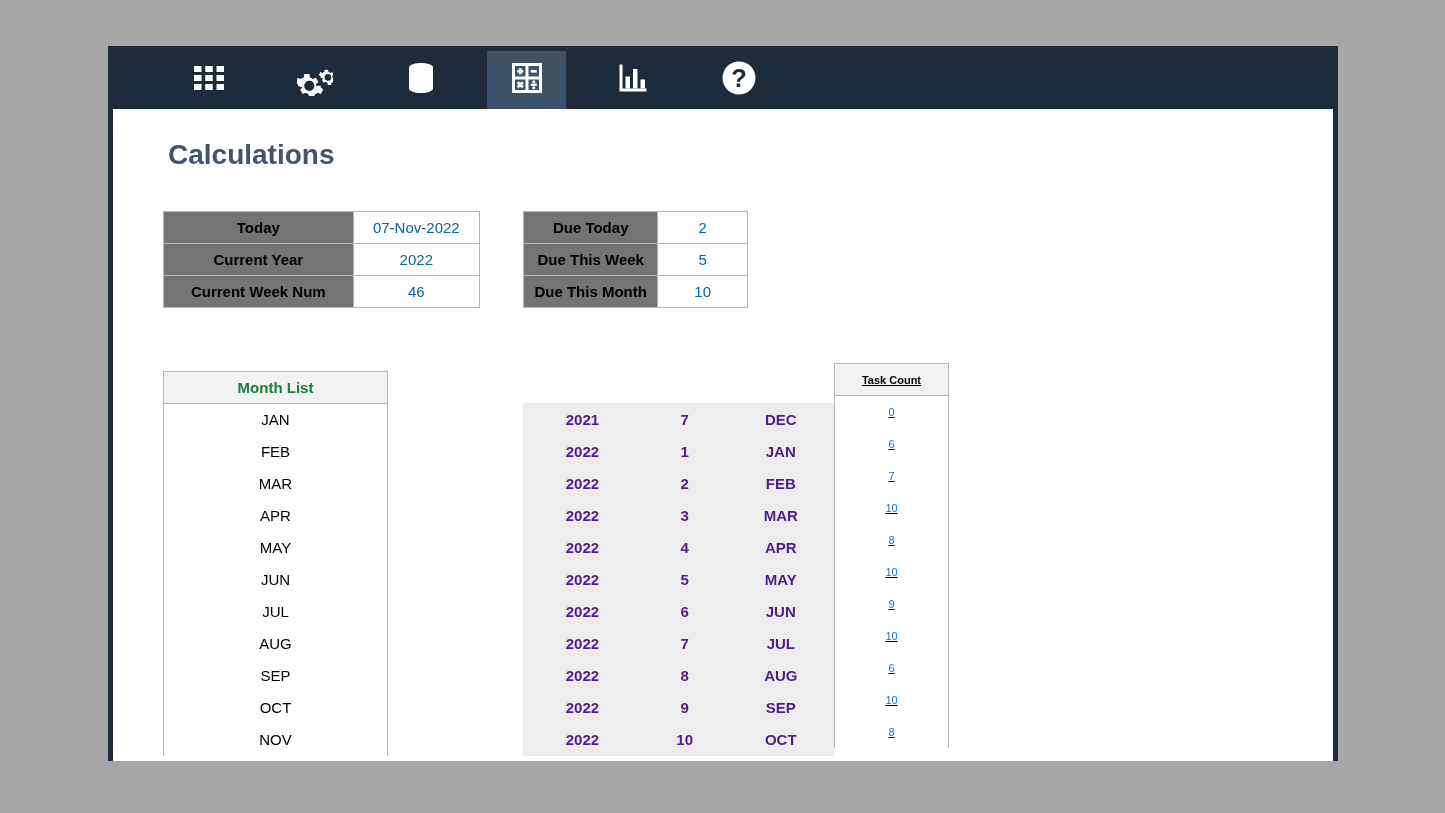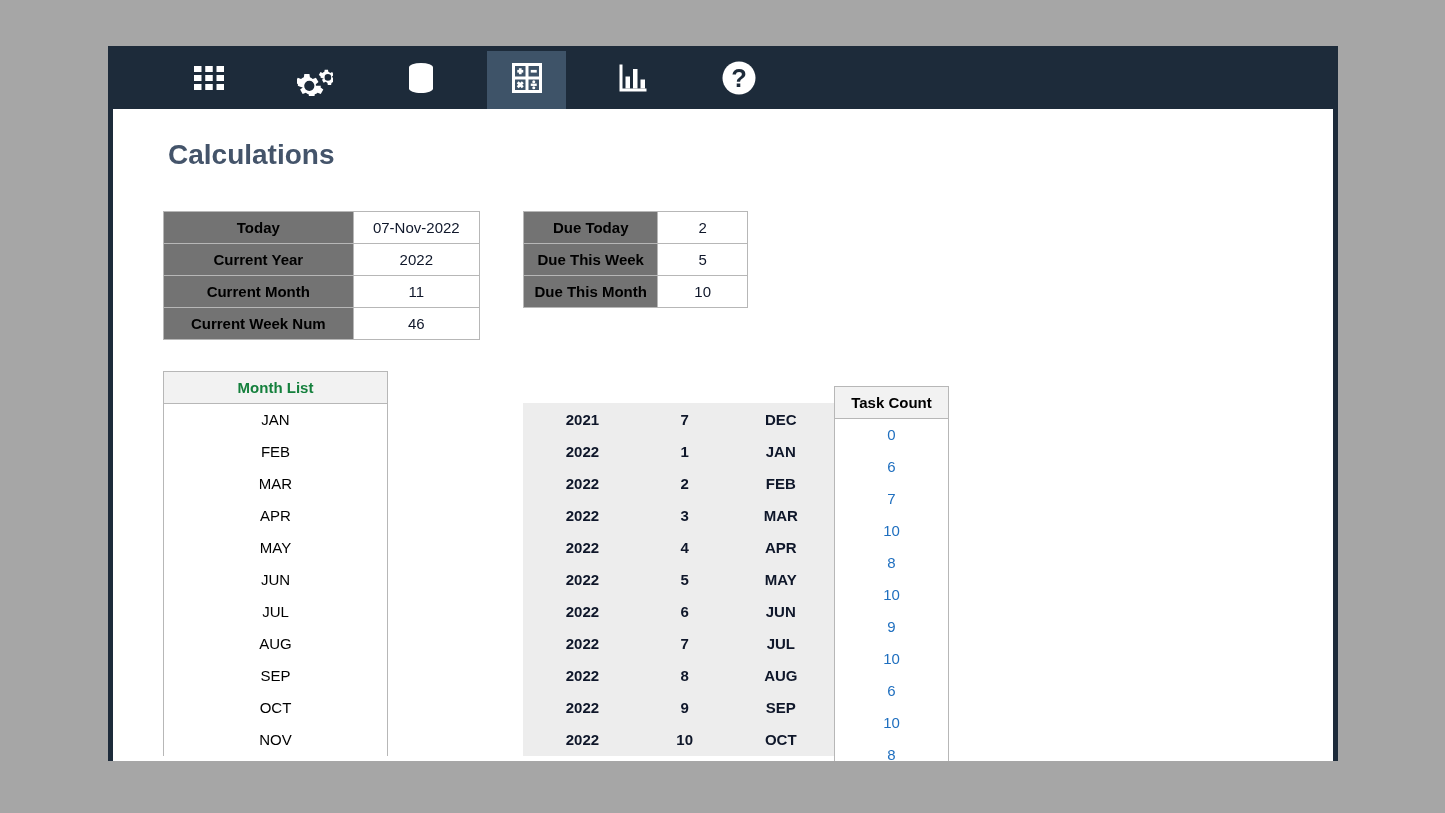--- a/index.html
+++ b/index.html
@@ -60,21 +60,21 @@
     border: 1px solid #b7b7b7;
     height: 32px;
     text-align: center;
     vertical-align: middle;
   }
   .metrics1 td:first-child, .metrics2 td:first-child {
     background: #737373; font-weight: 700; color: #000;
     width: 60%;
   }
   .metrics1 td:last-child, .metrics2 td:last-child {
-    color: #0f172a; font-weight: 400;
+    color: #0369a1; font-weight: 400;
     width: 40%;
   }
 
   
   .month-list {
     position: absolute;
     left: 50px; top: 262px;
     width: 225px;
     border-collapse: collapse;
     font-size: 15px;
@@ -97,33 +97,34 @@
     width: 311px;
     border-collapse: collapse;
     font-size: 15px;
   }
   .year-month-block td {
     border: 1px solid #ededed;
     background: #ededed;
     height: 32px;
     text-align: center;
     font-weight: 700;
-    color: #0f172a;
+    color: #4c1d95;
   }
   .year-month-block td:nth-child(1){ width:38%; }
   .year-month-block td:nth-child(2){ width:28%; }
   .year-month-block td:nth-child(3){ width:34%;text-align:center; }
 
   
   .task-count {
     position: absolute;
-    left: 721px; top: 277px;
+    left: 721px; top: 254px;
     width: 115px;
     border-collapse: collapse;
-    font-size: 15px;
+    font-size: 11px;
+    text-decoration: underline;
   }
   .task-count th {
     border: 1px solid #b7b7b7;
     background: #f2f2f2;
     height: 32px; font-weight:700; color:#000;
   }
   .task-count td {
     border-left: 1px solid #b7b7b7;
     border-right: 1px solid #b7b7b7;
     height: 32px; text-align:center;
@@ -223,24 +224,20 @@
       <tbody id="metrics1-body">
           <tr>
             <td>Today</td>
             <td>07-Nov-2022</td>
           </tr>
           <tr>
             <td>Current Year</td>
             <td>2022</td>
           </tr>
           <tr>
-            <td>Current Month</td>
-            <td>11</td>
-          </tr>
-          <tr>
             <td>Current Week Num</td>
             <td>46</td>
           </tr>
         </tbody>
     </table>
 
     <table class="metrics2">
       <tbody id="metrics2-body">
           <tr>
             <td>Due Today</td>

